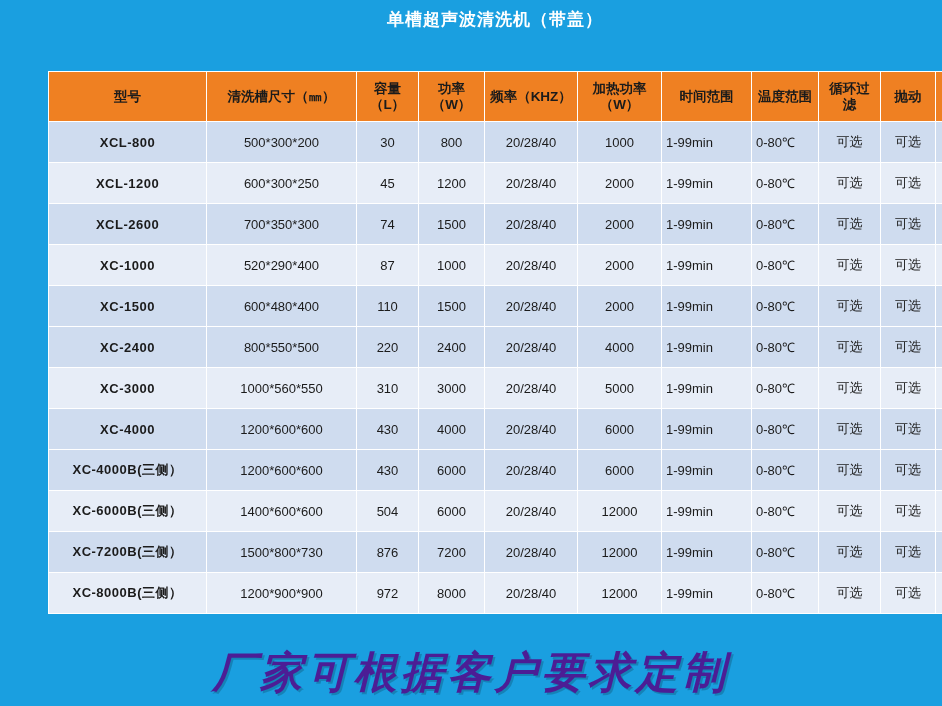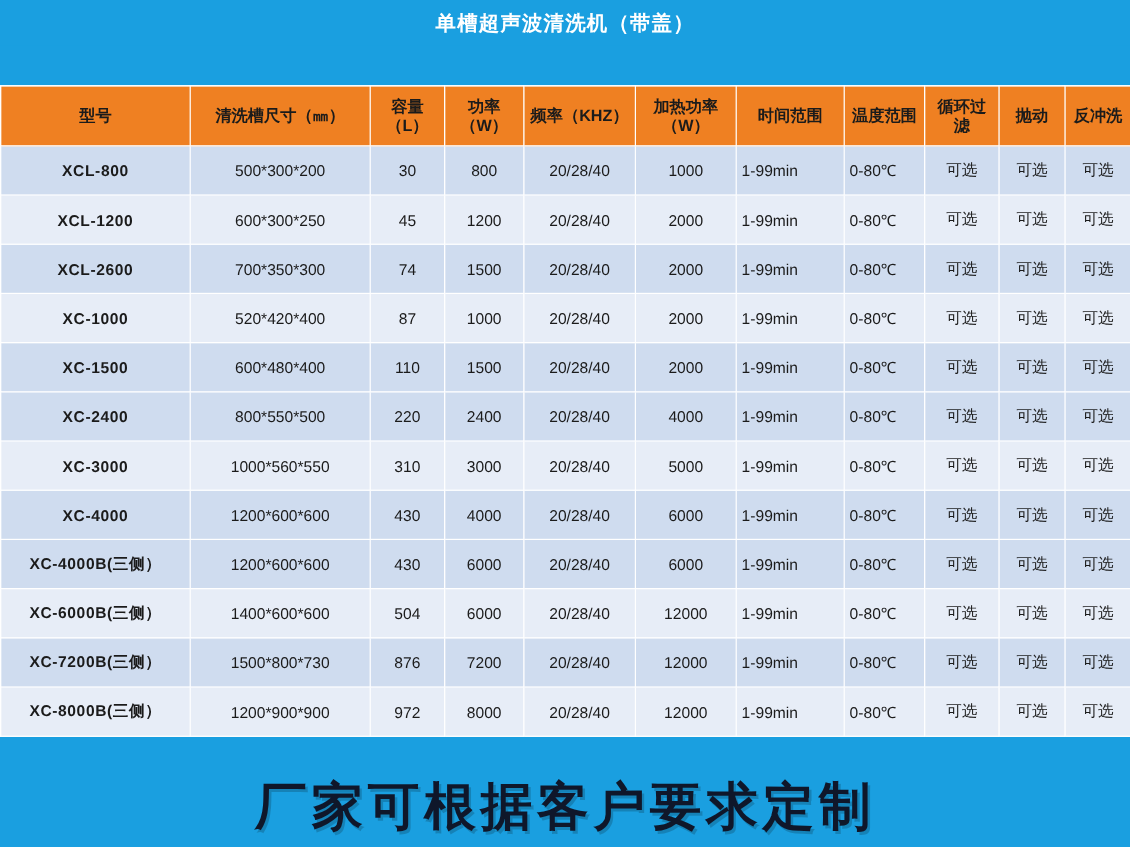--- a/index.html
+++ b/index.html
@@ -12,20 +12,21 @@
     background: #ffffff;
     font-family: "Liberation Sans", sans-serif;
     overflow: hidden;
   }
   .page {
     width: 942px;
     height: 706px;
     position: relative;
     background: #1a9fe0;
     box-sizing: border-box;
+    padding-left: 48px;
   }
   .title-bar {
     height: 38px;
     background: #1a9fe0;
     color: #ffffff;
     display: flex;
     align-items: center;
     justify-content: center;
     font-size: 17px;
     font-weight: bold;
@@ -97,26 +98,27 @@
     left: 0;
     right: 0;
     bottom: 0;
     height: 66px;
     background: #1a9fe0;
     display: flex;
     align-items: center;
     justify-content: center;
   }
   .footer-text {
-    color: #0f172a;
+    color: #4c1d95;
     font-size: 43px;
     font-weight: bold;
     letter-spacing: 4px;
     text-shadow: 2px 2px 0 rgba(0,0,0,0.18);
     font-family: "DejaVu Sans", sans-serif;
+    font-style: italic;
   }
   
   col.w-model { width: 158px; }
   col.w-size  { width: 150px; }
   col.w-cap   { width: 62px; }
   col.w-pow   { width: 66px; }
   col.w-freq  { width: 93px; }
   col.w-heat  { width: 84px; }
   col.w-time  { width: 90px; }
   col.w-temp  { width: 67px; }
@@ -202,21 +204,21 @@
           <td class="c-num">2000</td>
           <td class="c-left">1-99min</td>
           <td class="c-left">0-80℃</td>
           <td class="c-opt">可选</td>
           <td class="c-opt">可选</td>
           <td class="c-opt">可选</td>
         </tr>
 
         <tr class="even">
           <td class="c-model">XC-1000</td>
-          <td class="c-size">520*420*400</td>
+          <td class="c-size">520*290*400</td>
           <td class="c-num">87</td>
           <td class="c-num">1000</td>
           <td class="c-freq">20/28/40</td>
           <td class="c-num">2000</td>
           <td class="c-left">1-99min</td>
           <td class="c-left">0-80℃</td>
           <td class="c-opt">可选</td>
           <td class="c-opt">可选</td>
           <td class="c-opt">可选</td>
         </tr>

